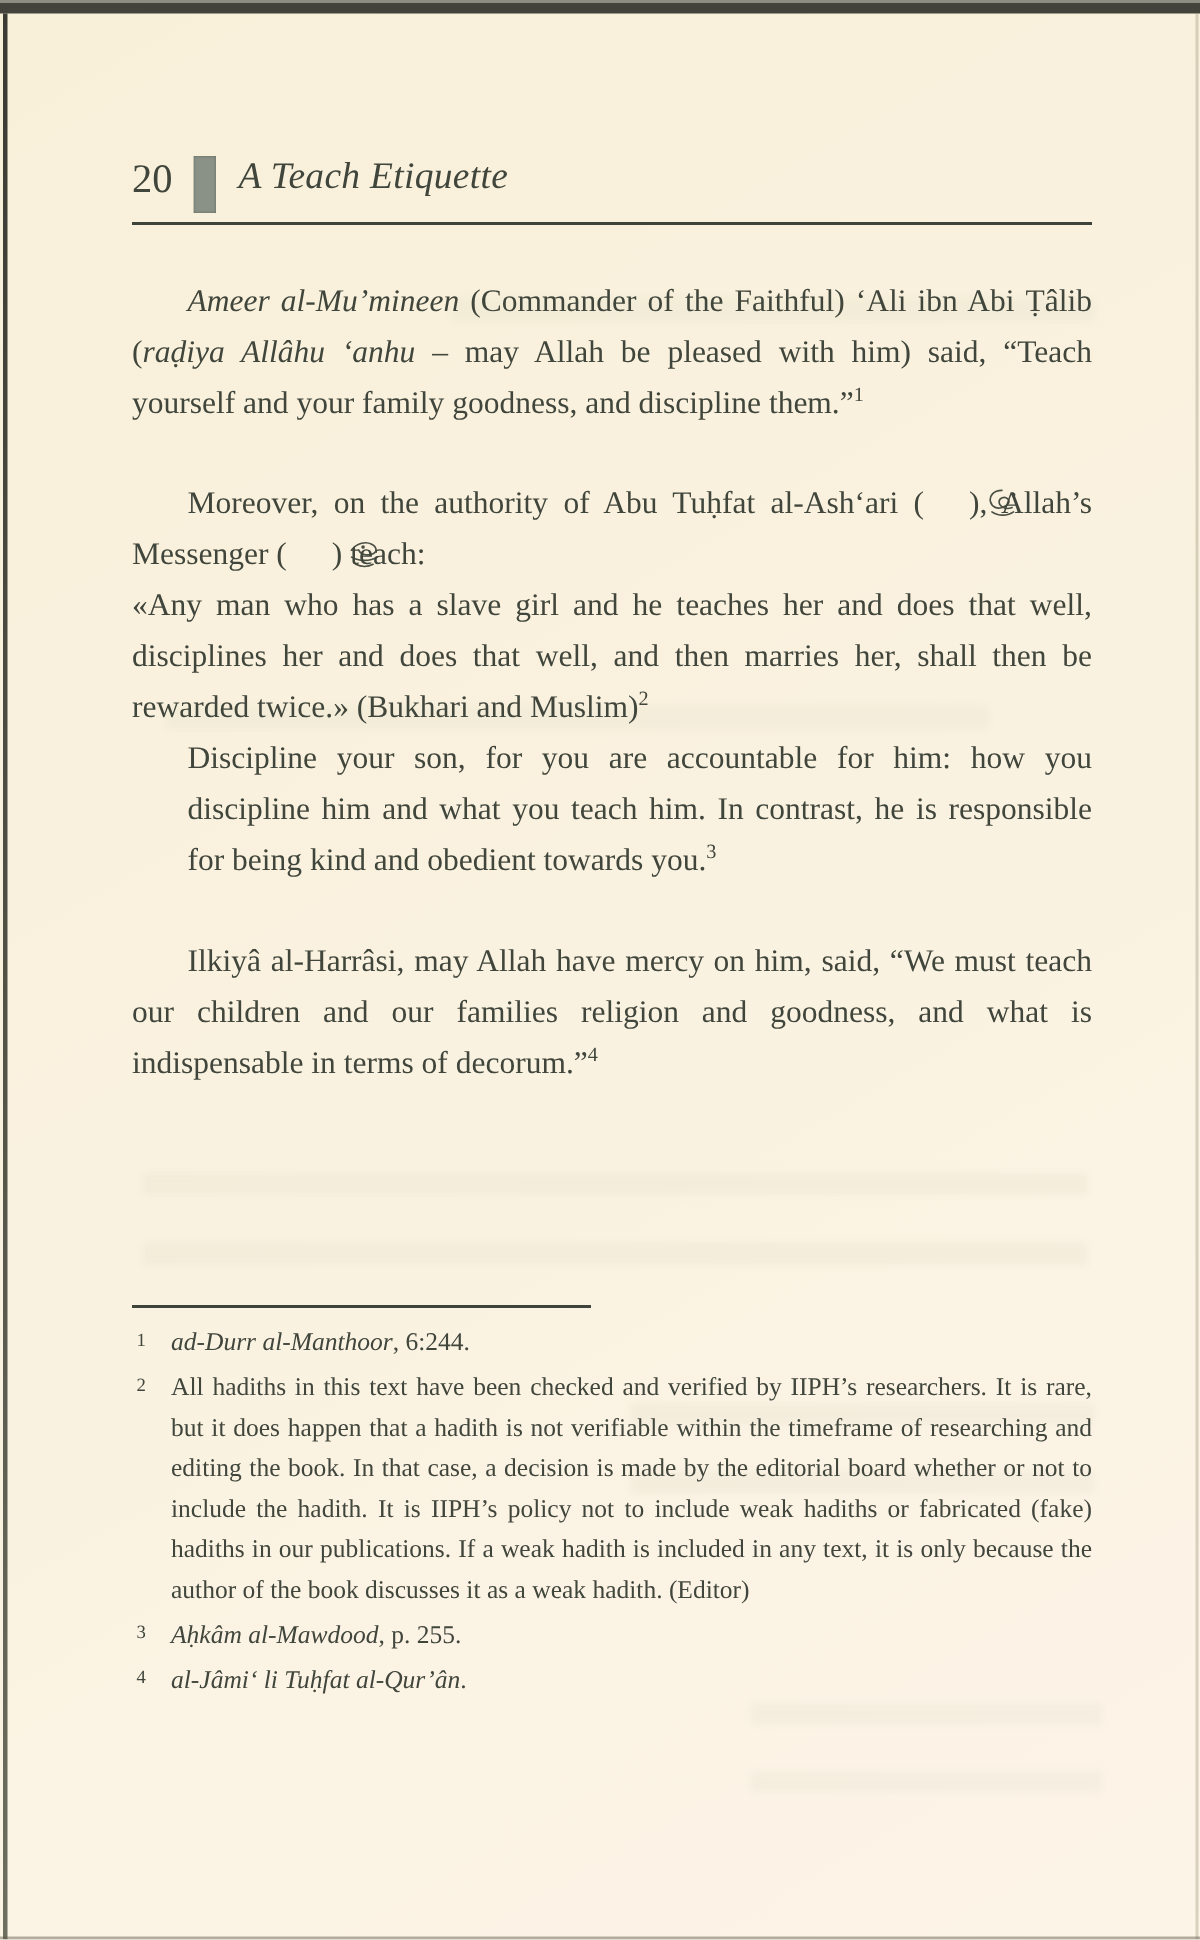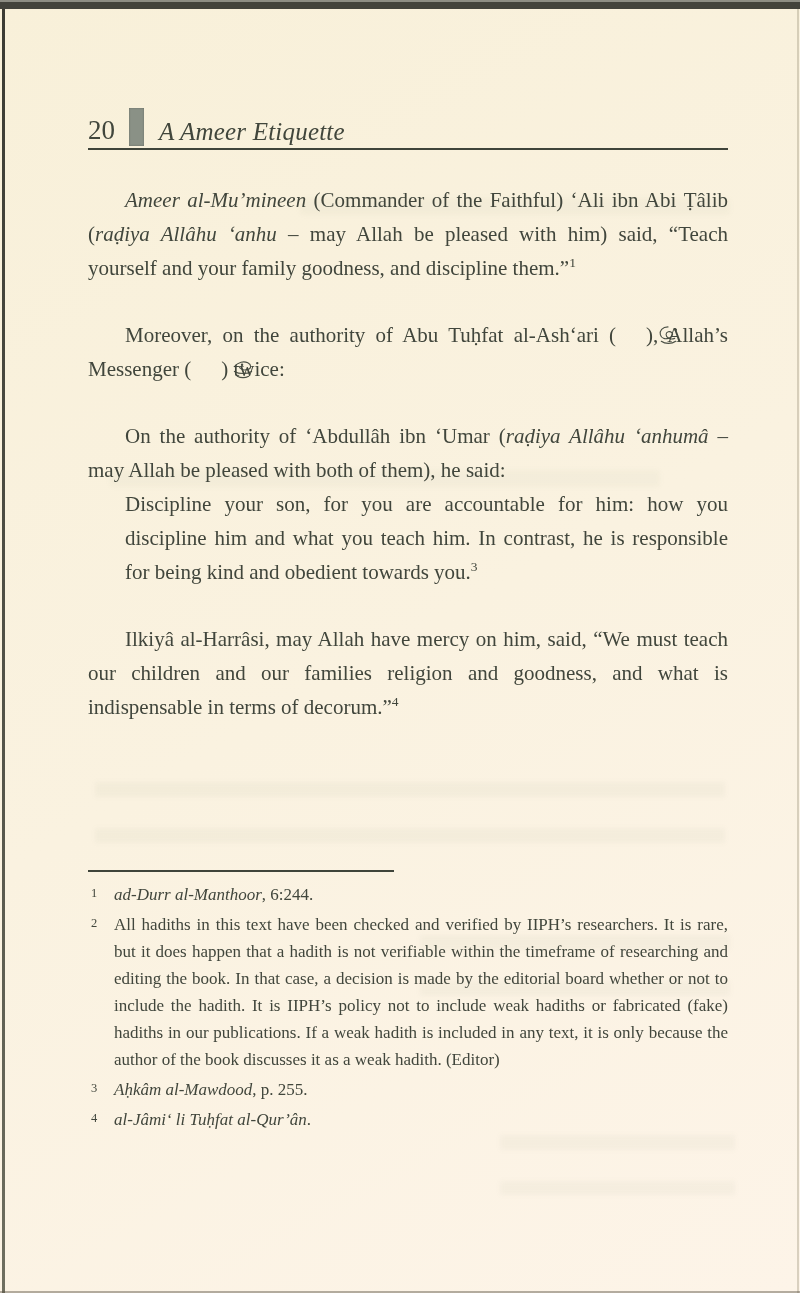--- a/index.html
+++ b/index.html
@@ -24,21 +24,21 @@
   .scan-bottom { position: absolute; bottom: 0; left: 0; width: 100%; height: 2px;
     background: rgba(90, 85, 70, 0.45); }
   
   .ghost { position: absolute; pointer-events: none; filter: blur(2.5px); opacity: .55; }
   .ghost-lines { background: repeating-linear-gradient(180deg,
       rgba(130,140,110,.10) 0 15px, transparent 15px 46px); }
   .ghost-strip { background: rgba(130,140,110,.09); border-radius: 4px; }
 
   .content { position: absolute; left: 88px; top: 0; width: 640px; }
 
-  .page-header { display: flex; align-items: flex-end; margin-top: 104px; height: 42px; }
+  .page-header { display: flex; align-items: flex-start; margin-top: 104px; height: 42px; }
   .pagenum { font-size: 27px; }
   .header-bar { width: 15px; height: 38px; background: #8a9186; margin-left: 14px;
     margin-right: 15px; box-shadow: inset 0 0 2px rgba(0,0,0,.3); }
   .book-title { font-style: italic; font-size: 25px; letter-spacing: .2px; }
   .header-rule { height: 0; border-top: 2.5px solid #3f443a; margin-top: 2px; }
 
   .body-text { margin-top: 21px; font-size: 21px; line-height: 34px; text-align: justify; }
   .para { margin: 0; }
   .indent { text-indent: 37px; margin-top: 33px; }
   .bq { margin-left: 37px; }
@@ -70,42 +70,42 @@
   <div class="ghost ghost-strip" style="left:110px; top:470px; width:550px; height:17px;"></div>
   <div class="ghost ghost-lines" style="left:95px; top:782px; width:630px; height:85px;"></div>
   <div class="ghost ghost-lines" style="left:420px; top:935px; width:310px; height:80px;"></div>
   <div class="ghost ghost-lines" style="left:500px; top:1135px; width:235px; height:60px;"></div>
 
   <div class="content">
 
     <header class="page-header">
       <span class="pagenum">20</span>
       <span class="header-bar"></span>
-      <span class="book-title">A Ameer Etiquette</span>
+      <span class="book-title">A Teach Etiquette</span>
     </header>
     <div class="header-rule"></div>
 
     <main class="body-text">
 
       <p class="para indent"><i>Ameer al-Mu’mineen</i><span> (Commander of the Faithful) ‘Ali ibn Abi Ṭâlib (</span><i>raḍiya Allâhu ‘anhu</i><span> – may Allah be pleased with him) said, “Teach yourself and your family goodness, and discipline them.”</span><span class="fnref">1</span></p>
 
       <p class="para indent"><span>Moreover, on the authority of Abu Tuḥfat al-Ash‘ari (</span><span class="honorific" aria-label="radiya-allahu-anhu-calligraphy"><svg viewBox="0 0 26 24">
               <path d="M13 3 C7 3 4 7 5 11 C6 15 10 16 13 15 C17 14 19 11 17 9 C15 7 11 8 11 11 C11 14 15 17 20 15"></path>
               <path d="M6 18 C10 21 17 21 21 18"></path>
               <circle cx="21" cy="6" r="0.8" fill="currentColor"></circle>
             </svg></span><span>), Allah’s Messenger (</span><span class="honorific" aria-label="sallallahu-alayhi-wa-sallam-calligraphy"><svg viewBox="0 0 26 24">
               <path d="M4 9 C8 4 14 3 18 5 C22 7 22 11 18 12 C14 13 10 12 9 9"></path>
               <path d="M4 14 C9 17 17 17 22 14"></path>
               <path d="M7 19 C11 21 15 21 19 19"></path>
               <circle cx="12" cy="7" r="0.7" fill="currentColor"></circle>
-            </svg></span><span>) twice:</span></p>
+            </svg></span><span>) teach:</span></p>
+
+      <p class="para"><span>«Any man who has a slave girl and he teaches her and does that well, disciplines her and does that well, and then marries her, shall then be rewarded twice.» (Bukhari and Muslim)</span><span class="fnref">2</span></p>
 
 
-
-      <p class="para indent"><span>On the authority of ‘Abdullâh ibn ‘Umar (</span><i>raḍiya Allâhu ‘anhumâ</i><span> – may Allah be pleased with both of them), he said:</span></p>
 
       <p class="para bq"><span>Discipline your son, for you are accountable for him: how you discipline him and what you teach him. In contrast, he is responsible for being kind and obedient towards you.</span><span class="fnref">3</span></p>
 
       <p class="para indent"><span>Ilkiyâ al-Harrâsi, may Allah have mercy on him, said, “We must teach our children and our families religion and goodness, and what is indispensable in terms of decorum.”</span><span class="fnref">4</span></p>
 
     </main>
   </div>
 
   <section class="footnotes">
     <div class="fn-rule"></div>

